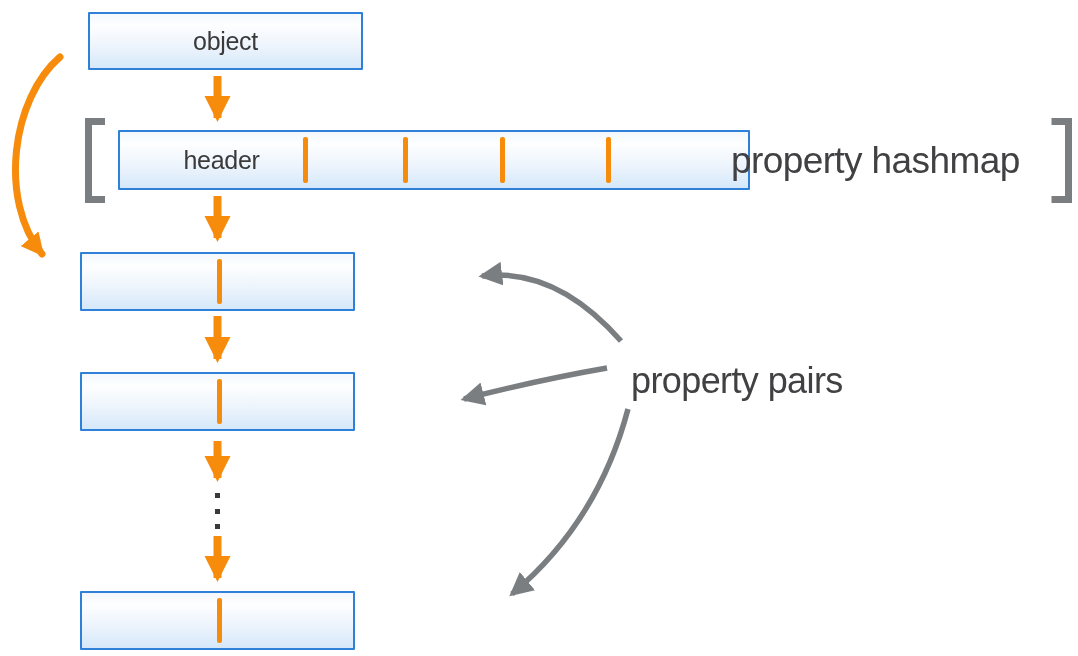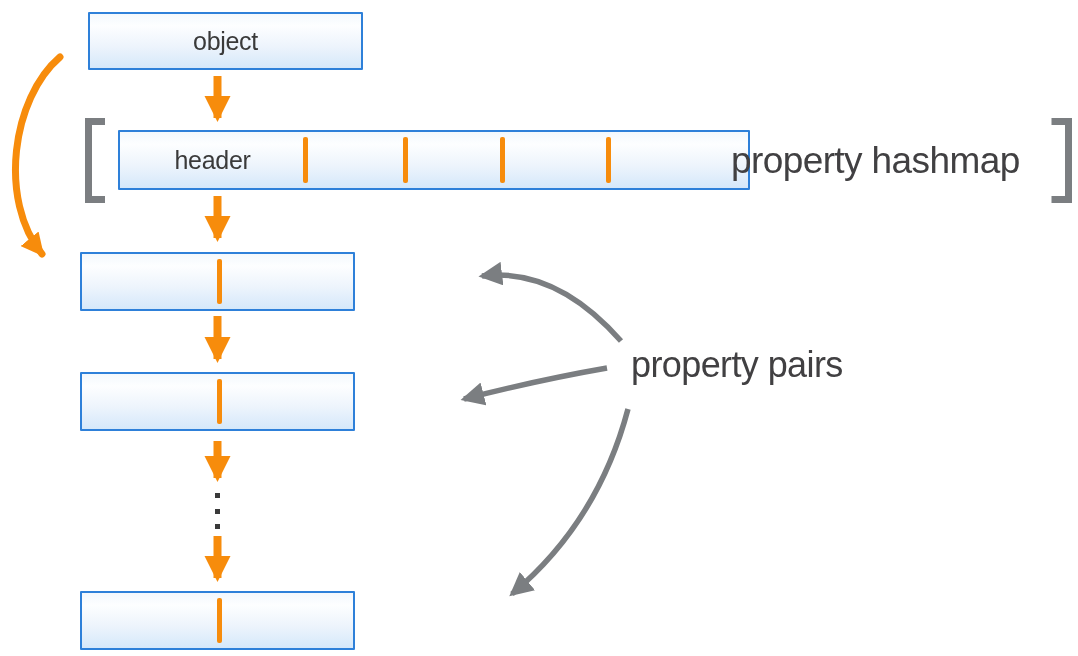--- a/index.html
+++ b/index.html
@@ -99,36 +99,36 @@
     <path class="gray-stroke" stroke-width="5.5" d="M 628 409 Q 598 522 512 594" marker-end="url(#ah-gray)"></path>
 
     <path class="gray-stroke" stroke-width="7" stroke-linejoin="miter" d="M 105 121.5 L 88.5 121.5 L 88.5 199.5 L 105 199.5"></path>
     <path class="gray-stroke" stroke-width="7" stroke-linejoin="miter" d="M 1051.5 121.5 L 1068.5 121.5 L 1068.5 199.5 L 1051.5 199.5"></path>
   </svg>
 
   <div class="node" style="left:88px; top:12px; width:275px; height:58px;">
     <span class="node-label">object</span>
   </div>
 
-  <div class="node hashmap" style="left:118px; top:130px; width:632px; height:60px;">
+  <div class="node hashmap" style="left:118px; top:130px; width:632px; height:60px;padding-left:9px;">
     <span class="node-label header-cell">header</span>
     <i class="vdiv" style="left:183px;"></i>
     <i class="vdiv" style="left:283px;"></i>
     <i class="vdiv" style="left:380px;"></i>
     <i class="vdiv" style="left:486px;"></i>
   </div>
 
   <div class="node" style="left:80px; top:252px; width:275px; height:59px;">
     <i class="vdiv" style="left:135px;"></i>
   </div>
   <div class="node" style="left:80px; top:372px; width:275px; height:59px;">
     <i class="vdiv" style="left:135px;"></i>
   </div>
   <div class="node" style="left:80px; top:591px; width:275px; height:59px;">
     <i class="vdiv" style="left:135px;"></i>
   </div>
 
   <div class="ellipsis-dots"></div>
 
   <div class="caption" style="left:731px; top:140px;text-align:right;">property hashmap</div>
-  <div class="caption" style="left:631px; top:344px; font-size:36px;">property pairs</div>
+  <div class="caption" style="left:631px; top:360px; font-size:36px;">property pairs</div>
 
 </div>
 
 </body></html>

